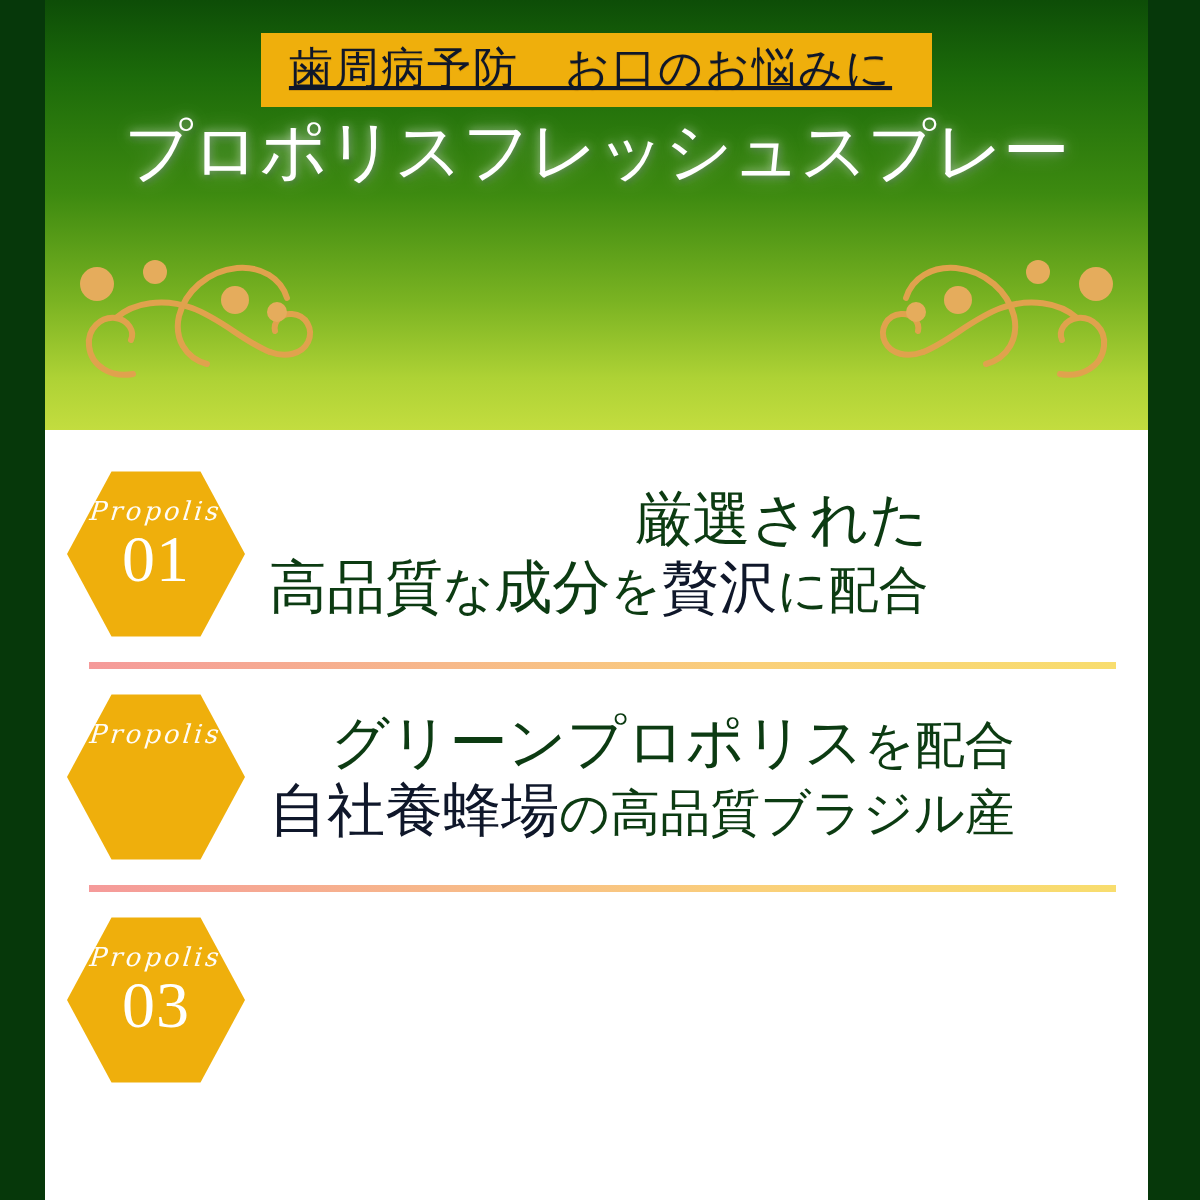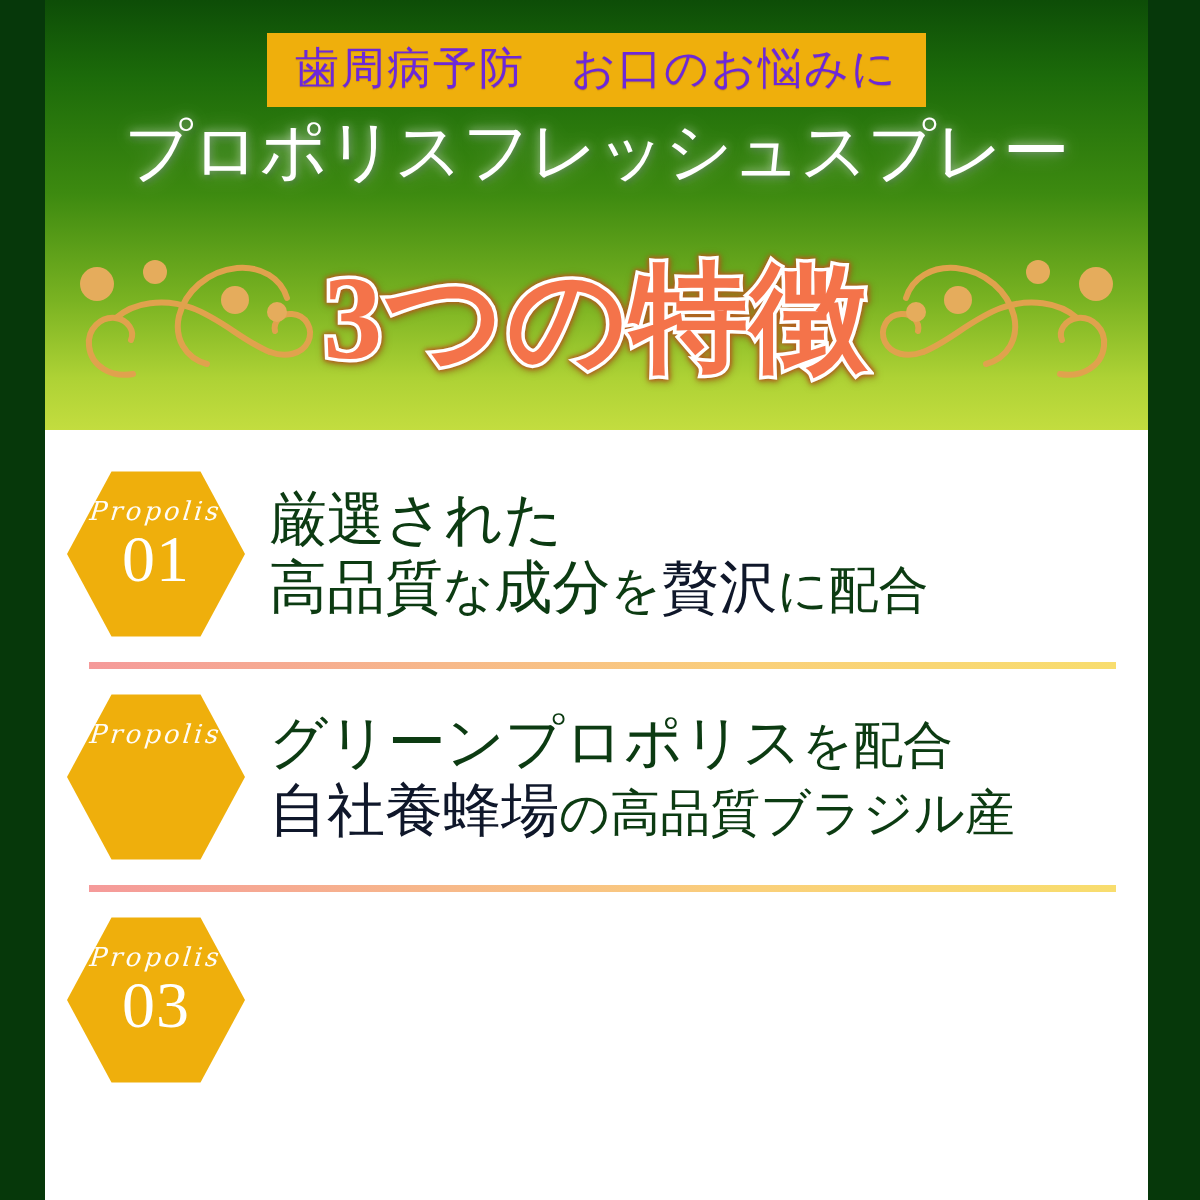--- a/index.html
+++ b/index.html
@@ -44,27 +44,28 @@
   .kicker-wrap {
     position: absolute;
     top: 33px;
     left: 0;
     right: 0;
     text-align: center;
   }
   .kicker {
     display: inline-block;
     background: #efaf0c;
-    color: #6d28d9;
+    color: #0f172a;
     font-size: 44px;
     line-height: 1;
     letter-spacing: 2px;
-    padding: 14px 28px 16px 28px;
+    padding: 14px 40px 16px 28px;
     white-space: pre;
     text-shadow: 0 1px 1px rgba(120,70,0,.25);
+    text-decoration: underline;
   }
 
   .product-title {
     position: absolute;
     top: 118px;
     left: 0;
     right: 0;
     text-align: center;
     color: #ffffff;
     font-size: 67px;
@@ -157,21 +158,21 @@
   }
 
   .feature-text {
     margin-left: 24px;
     color: #0c3b12;
     font-size: 58px;
     line-height: 1.18;
     letter-spacing: 0px;
     white-space: nowrap;
   }
-  .feature-text .line { display: block; }
+  .feature-text .line { display: block; text-align: right; }
   .feature-text .hl { color: #0f172a; }
   .feature-text .sm { font-size: 50px; }
 
   .divider {
     height: 7px;
     margin: 10px 32px 10px 44px;
     background: linear-gradient(to right, #f59a9a 0%, #f7b98a 35%, #fad07a 65%, #f8dd6e 100%);
   }
 </style>
 </head>
@@ -214,23 +215,20 @@
         </g>
         <g fill="#e5ac5c">
           <circle cx="42" cy="32" r="17"></circle>
           <circle cx="100" cy="20" r="12"></circle>
           <circle cx="180" cy="48" r="14"></circle>
           <circle cx="222" cy="60" r="10"></circle>
         </g>
       </svg>
     </div>
 
-    <div class="headline-wrap">
-      <span class="headline">3つの特徴</span>
-    </div>
 
   </div>
 
   <div class="features">
 
     <div class="feature">
       <div class="hex">
         <span class="hex-script">Propolis</span>
         <span class="hex-num">01</span>
       </div>

